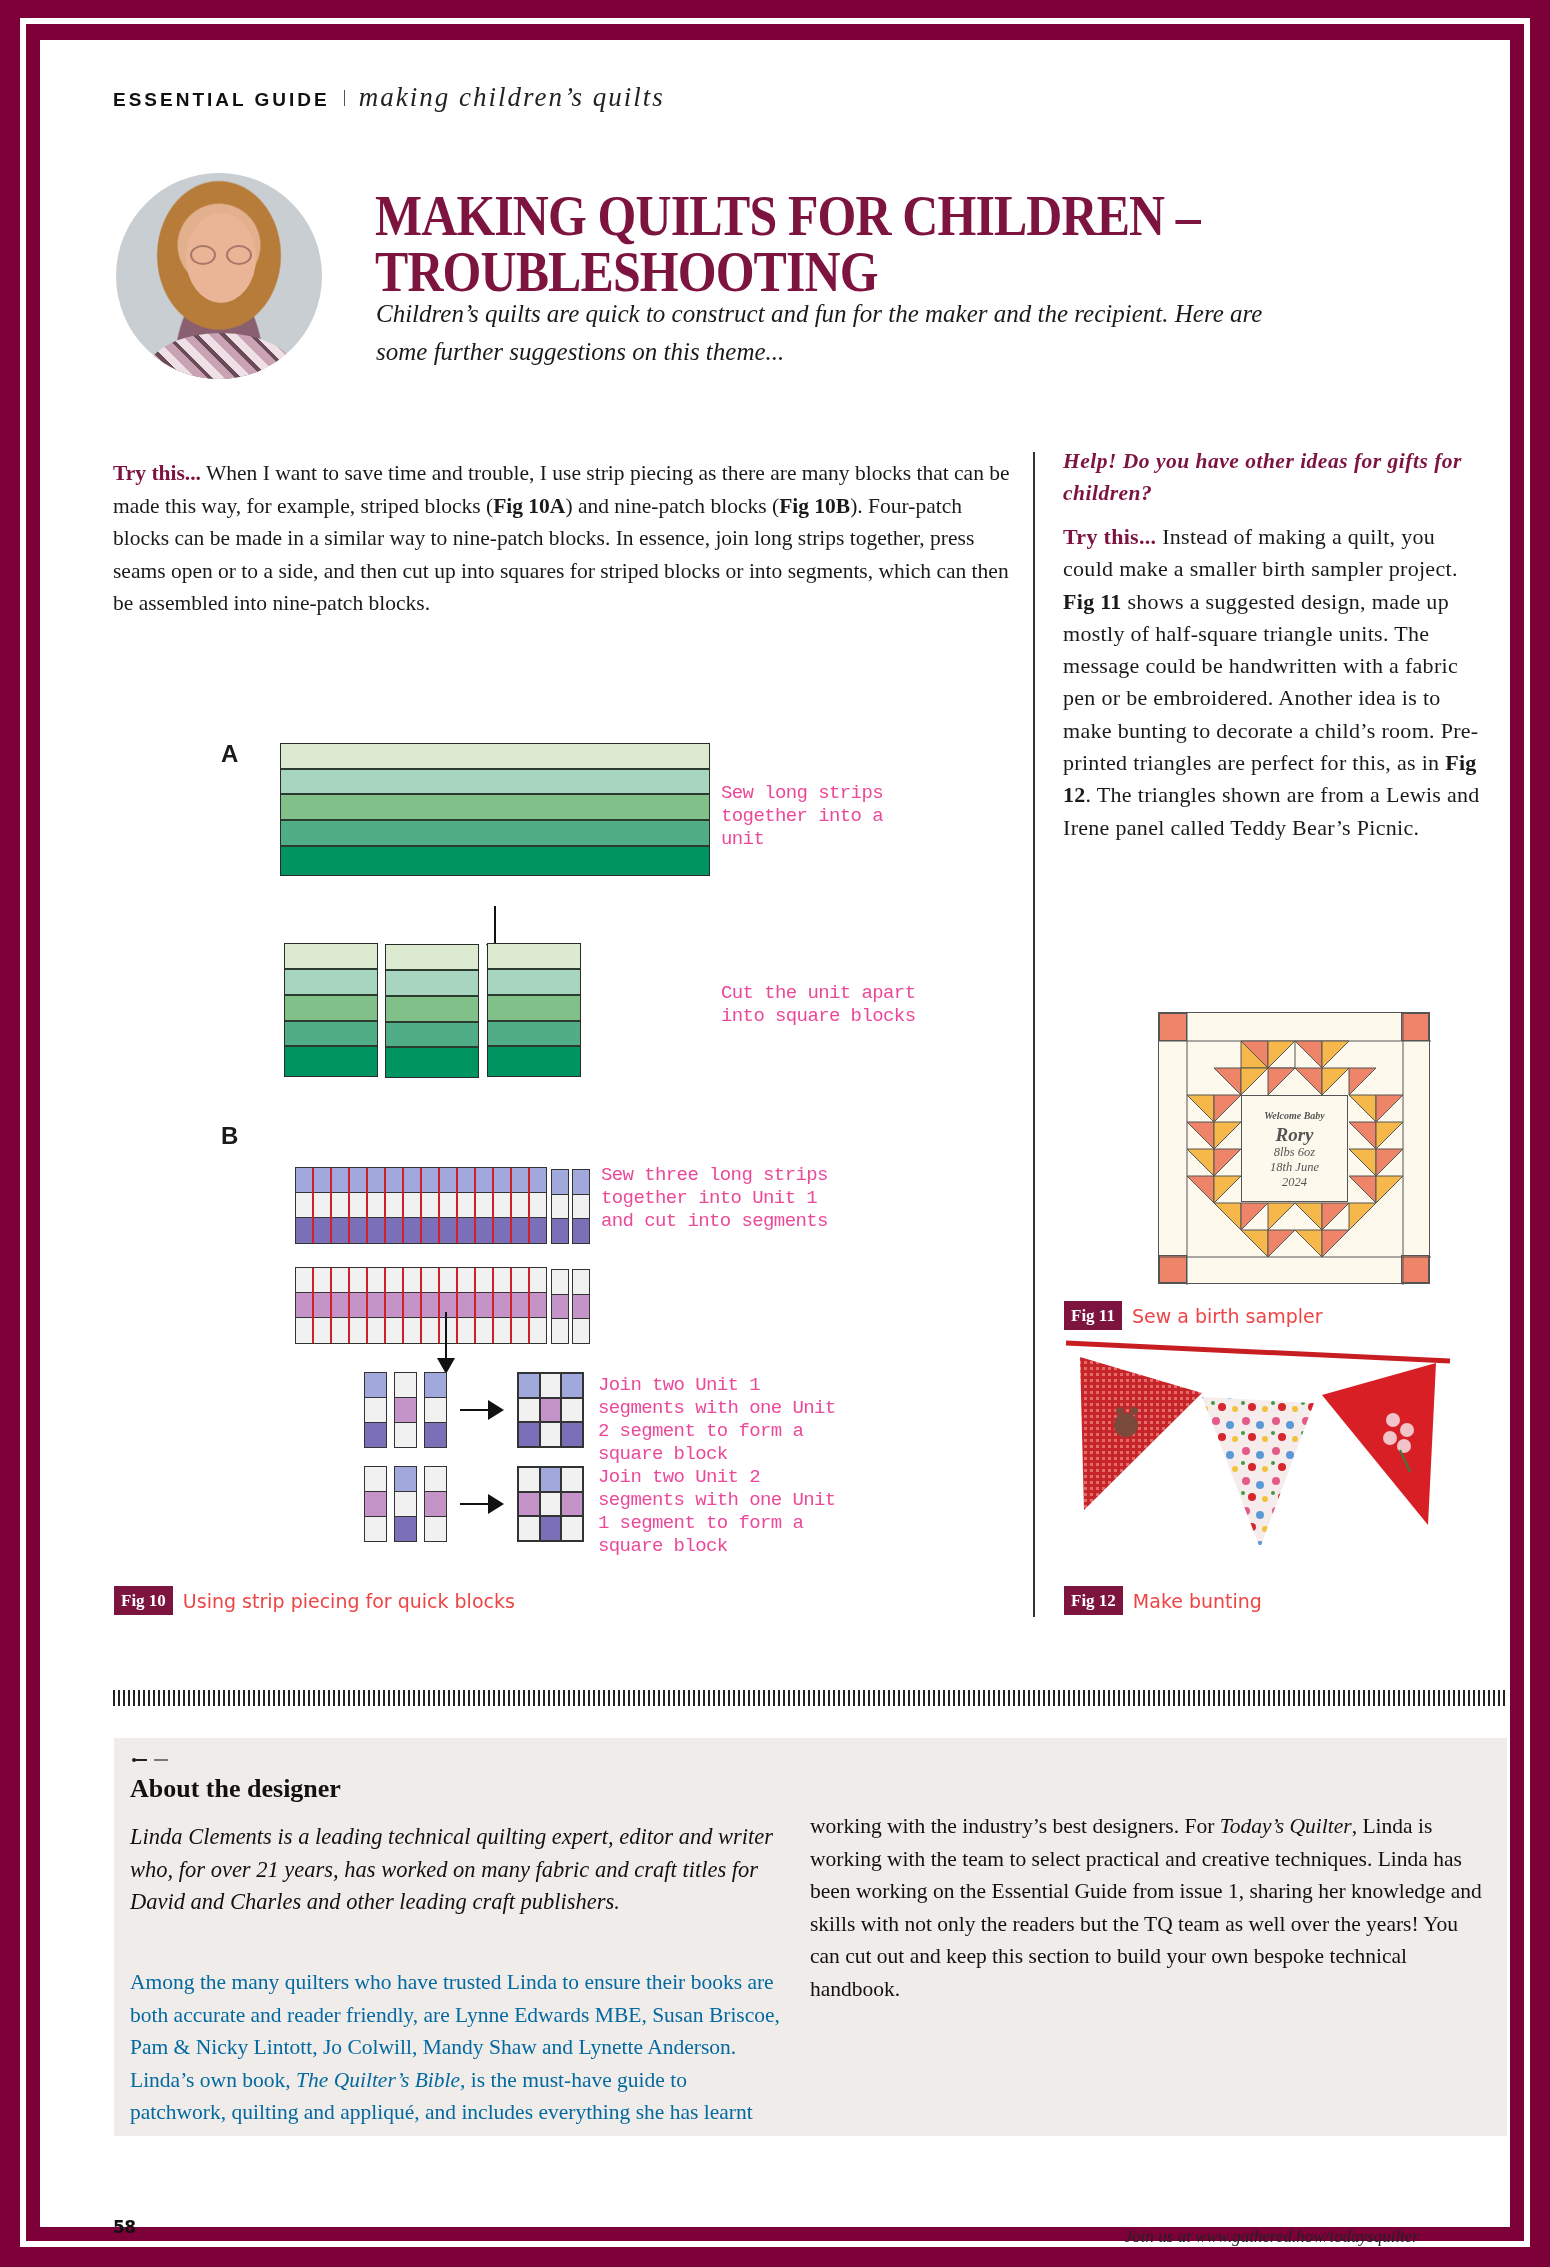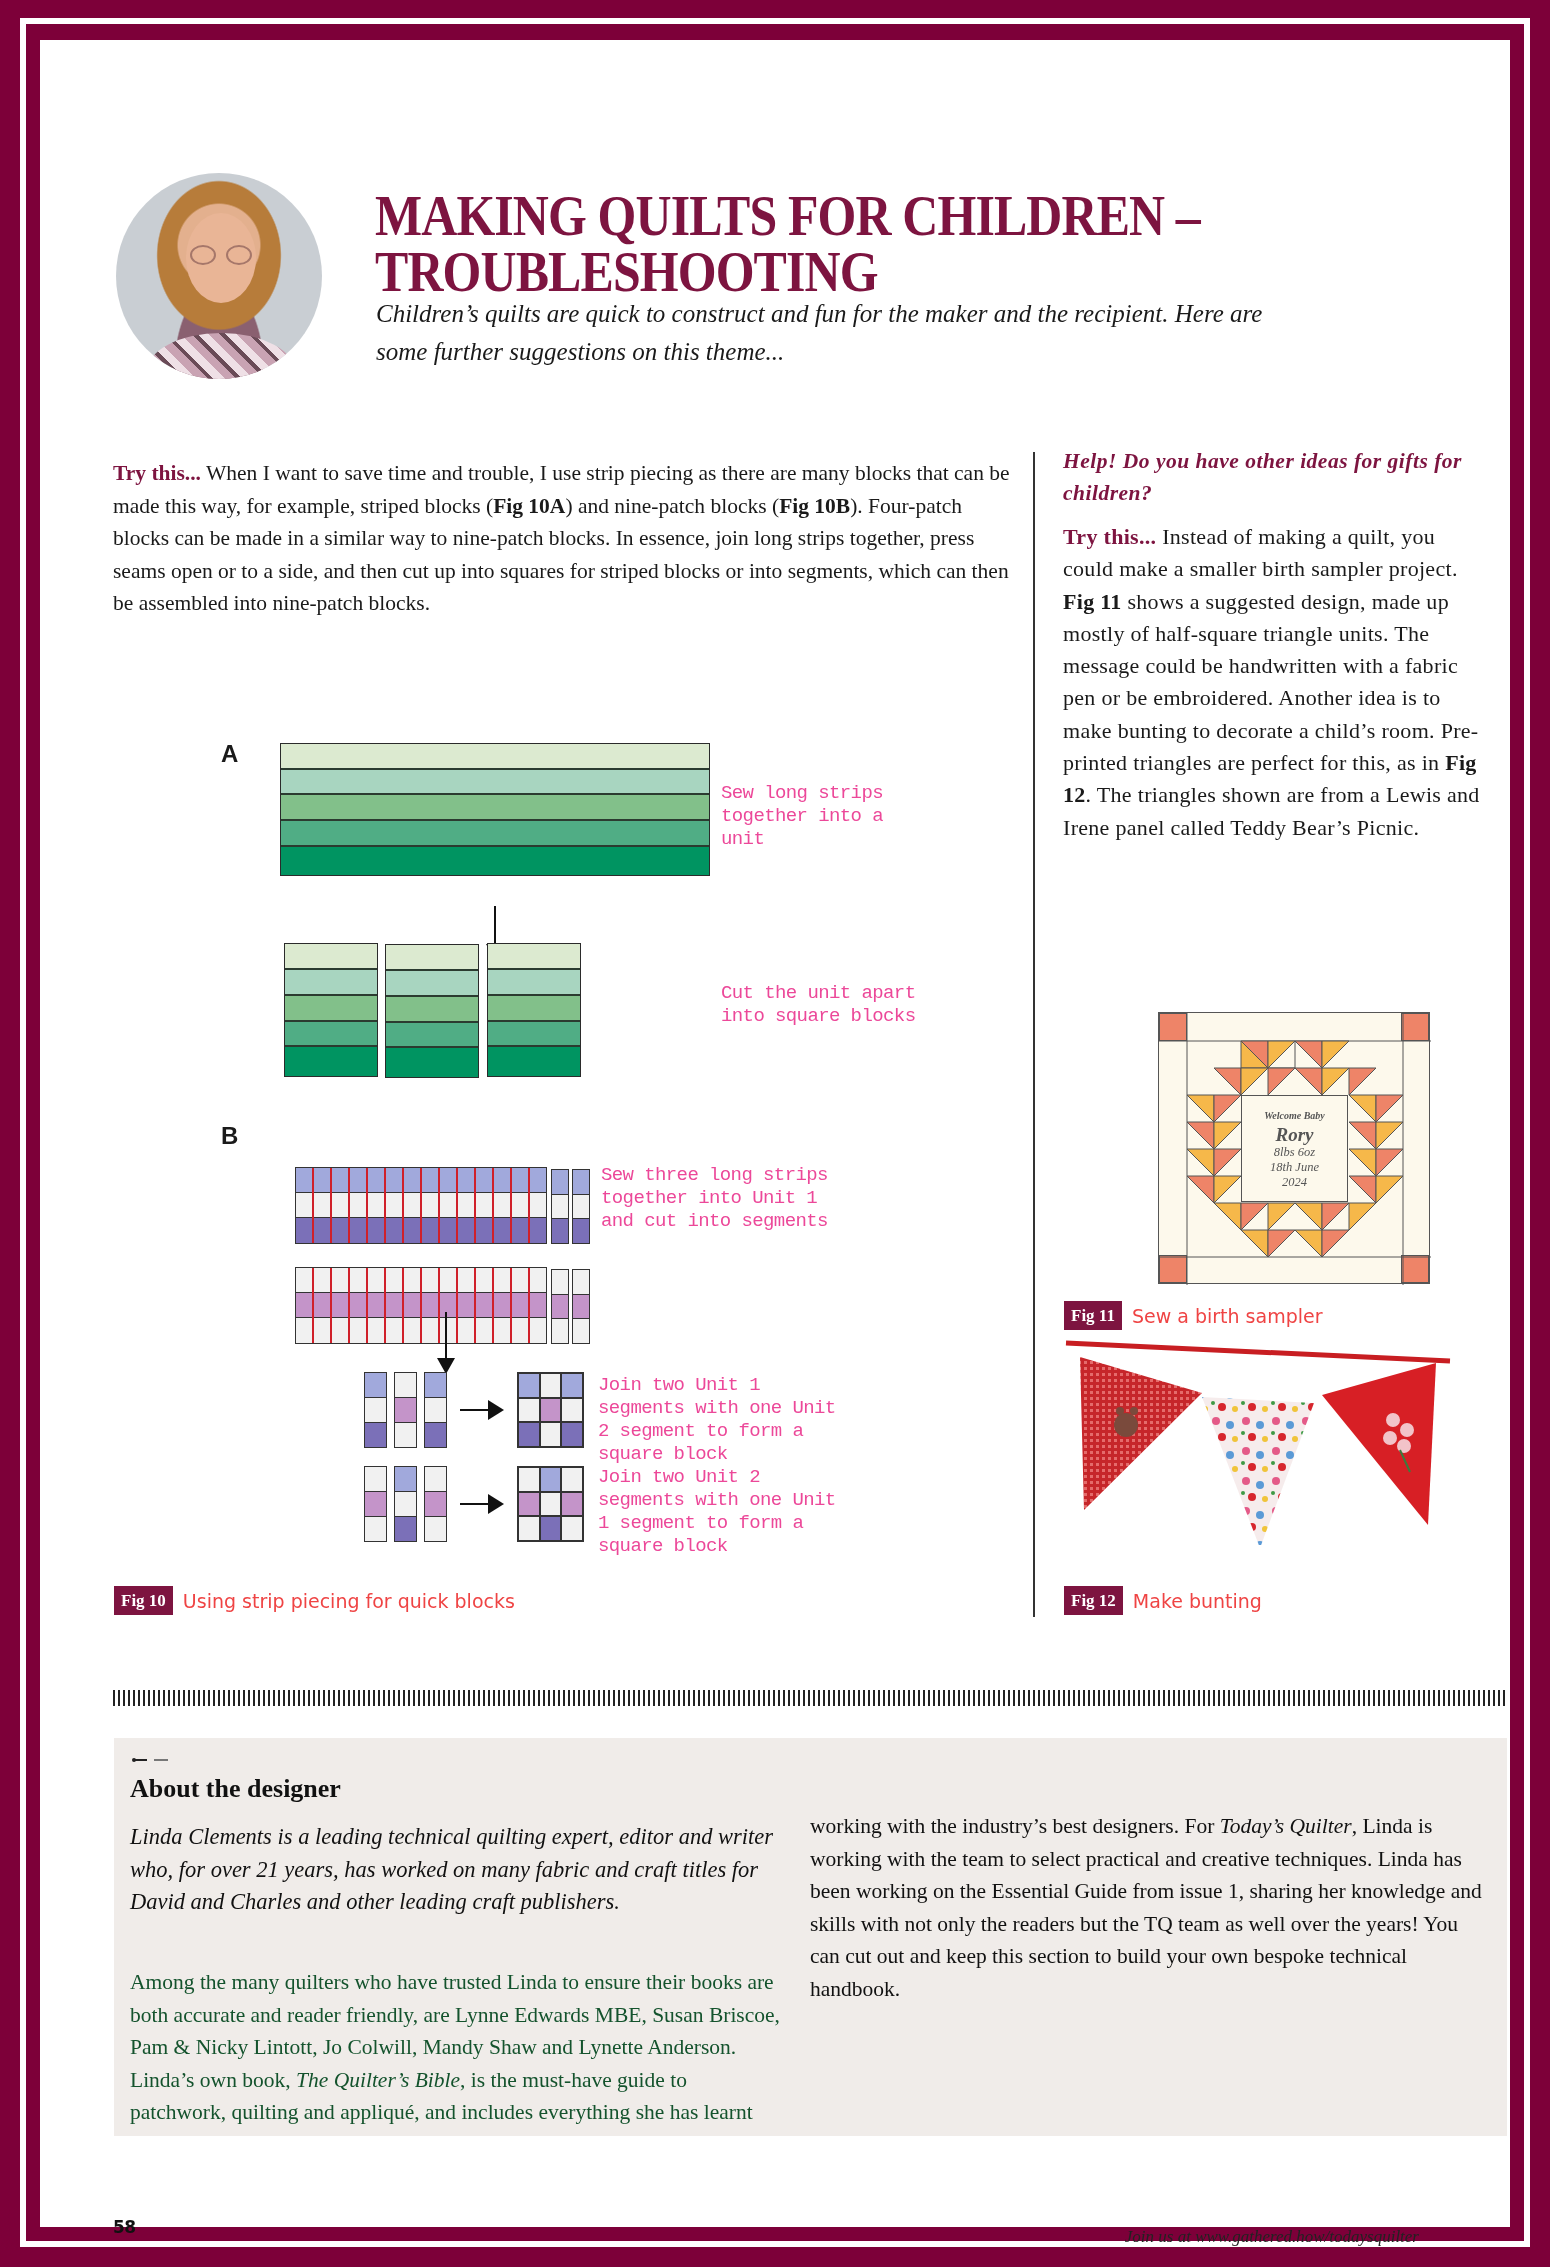--- a/index.html
+++ b/index.html
@@ -78,34 +78,39 @@
 
   .barcode-rule { position: absolute; left: 73px; top: 1650px; width: 1395px; height: 16px; background: repeating-linear-gradient(90deg, #222 0 2px, transparent 2px 5px); }
 
   .about { position: absolute; left: 74px; top: 1698px; width: 1393px; height: 398px; background: #f0ece9; }
   .about .dots { position: absolute; left: 18px; top: 20px; width: 52px; height: 4px; }
   .about .dots .d1 { position: absolute; left: 0; top: 0; width: 4px; height: 4px; border-radius: 50%; background: #222; }
   .about .dots .l1 { position: absolute; left: 3px; top: 1px; width: 12px; height: 1.5px; background: #222; }
   .about .dots .l2 { position: absolute; left: 22px; top: 1px; width: 14px; height: 1.5px; background: #777; }
   .about h3 { position: absolute; left: 16px; top: 36px; font-size: 26px; font-weight: 700; color: #111; }
   .about .intro { position: absolute; left: 16px; top: 83px; width: 650px; font-style: italic; font-size: 22.5px; line-height: 32.5px; color: #111; }
-  .about .p1 { position: absolute; left: 16px; top: 228px; width: 650px; font-size: 21.5px; line-height: 32.5px; color: #14532d; }
+  .about .p1 { position: absolute; left: 16px; top: 228px; width: 650px; font-size: 21.5px; line-height: 32.5px; color: #0369a1; }
   .about .p2 { position: absolute; left: 696px; top: 72px; width: 680px; font-size: 21.5px; line-height: 32.5px; color: #111; }
 
   .folio { position: absolute; left: 73px; top: 2177px; font-family: "DejaVu Sans", sans-serif; font-weight: 700; font-size: 17px; color: #111; letter-spacing: -0.5px; }
   .footer-url { position: absolute; right: 91px; top: 2187px; font-style: italic; font-size: 17px; color: #222; }
 </style>
 </head>
 <body>
 
 <div class="frame-white"></div>
 <div class="frame-inner"></div>
 
 <div class="page">
 
+  <div class="kicker">
+    <span class="k1">ESSENTIAL GUIDE</span>
+    <span class="sep"></span>
+    <span class="k2">making children’s quilts</span>
+  </div>
 
   <div class="avatar" title="Linda Clements portrait">
     <div class="face"></div>
     <div class="glasses">
         <span></span>
         <span></span>
       </div>
     <div class="shirt"></div>
   </div>
 

